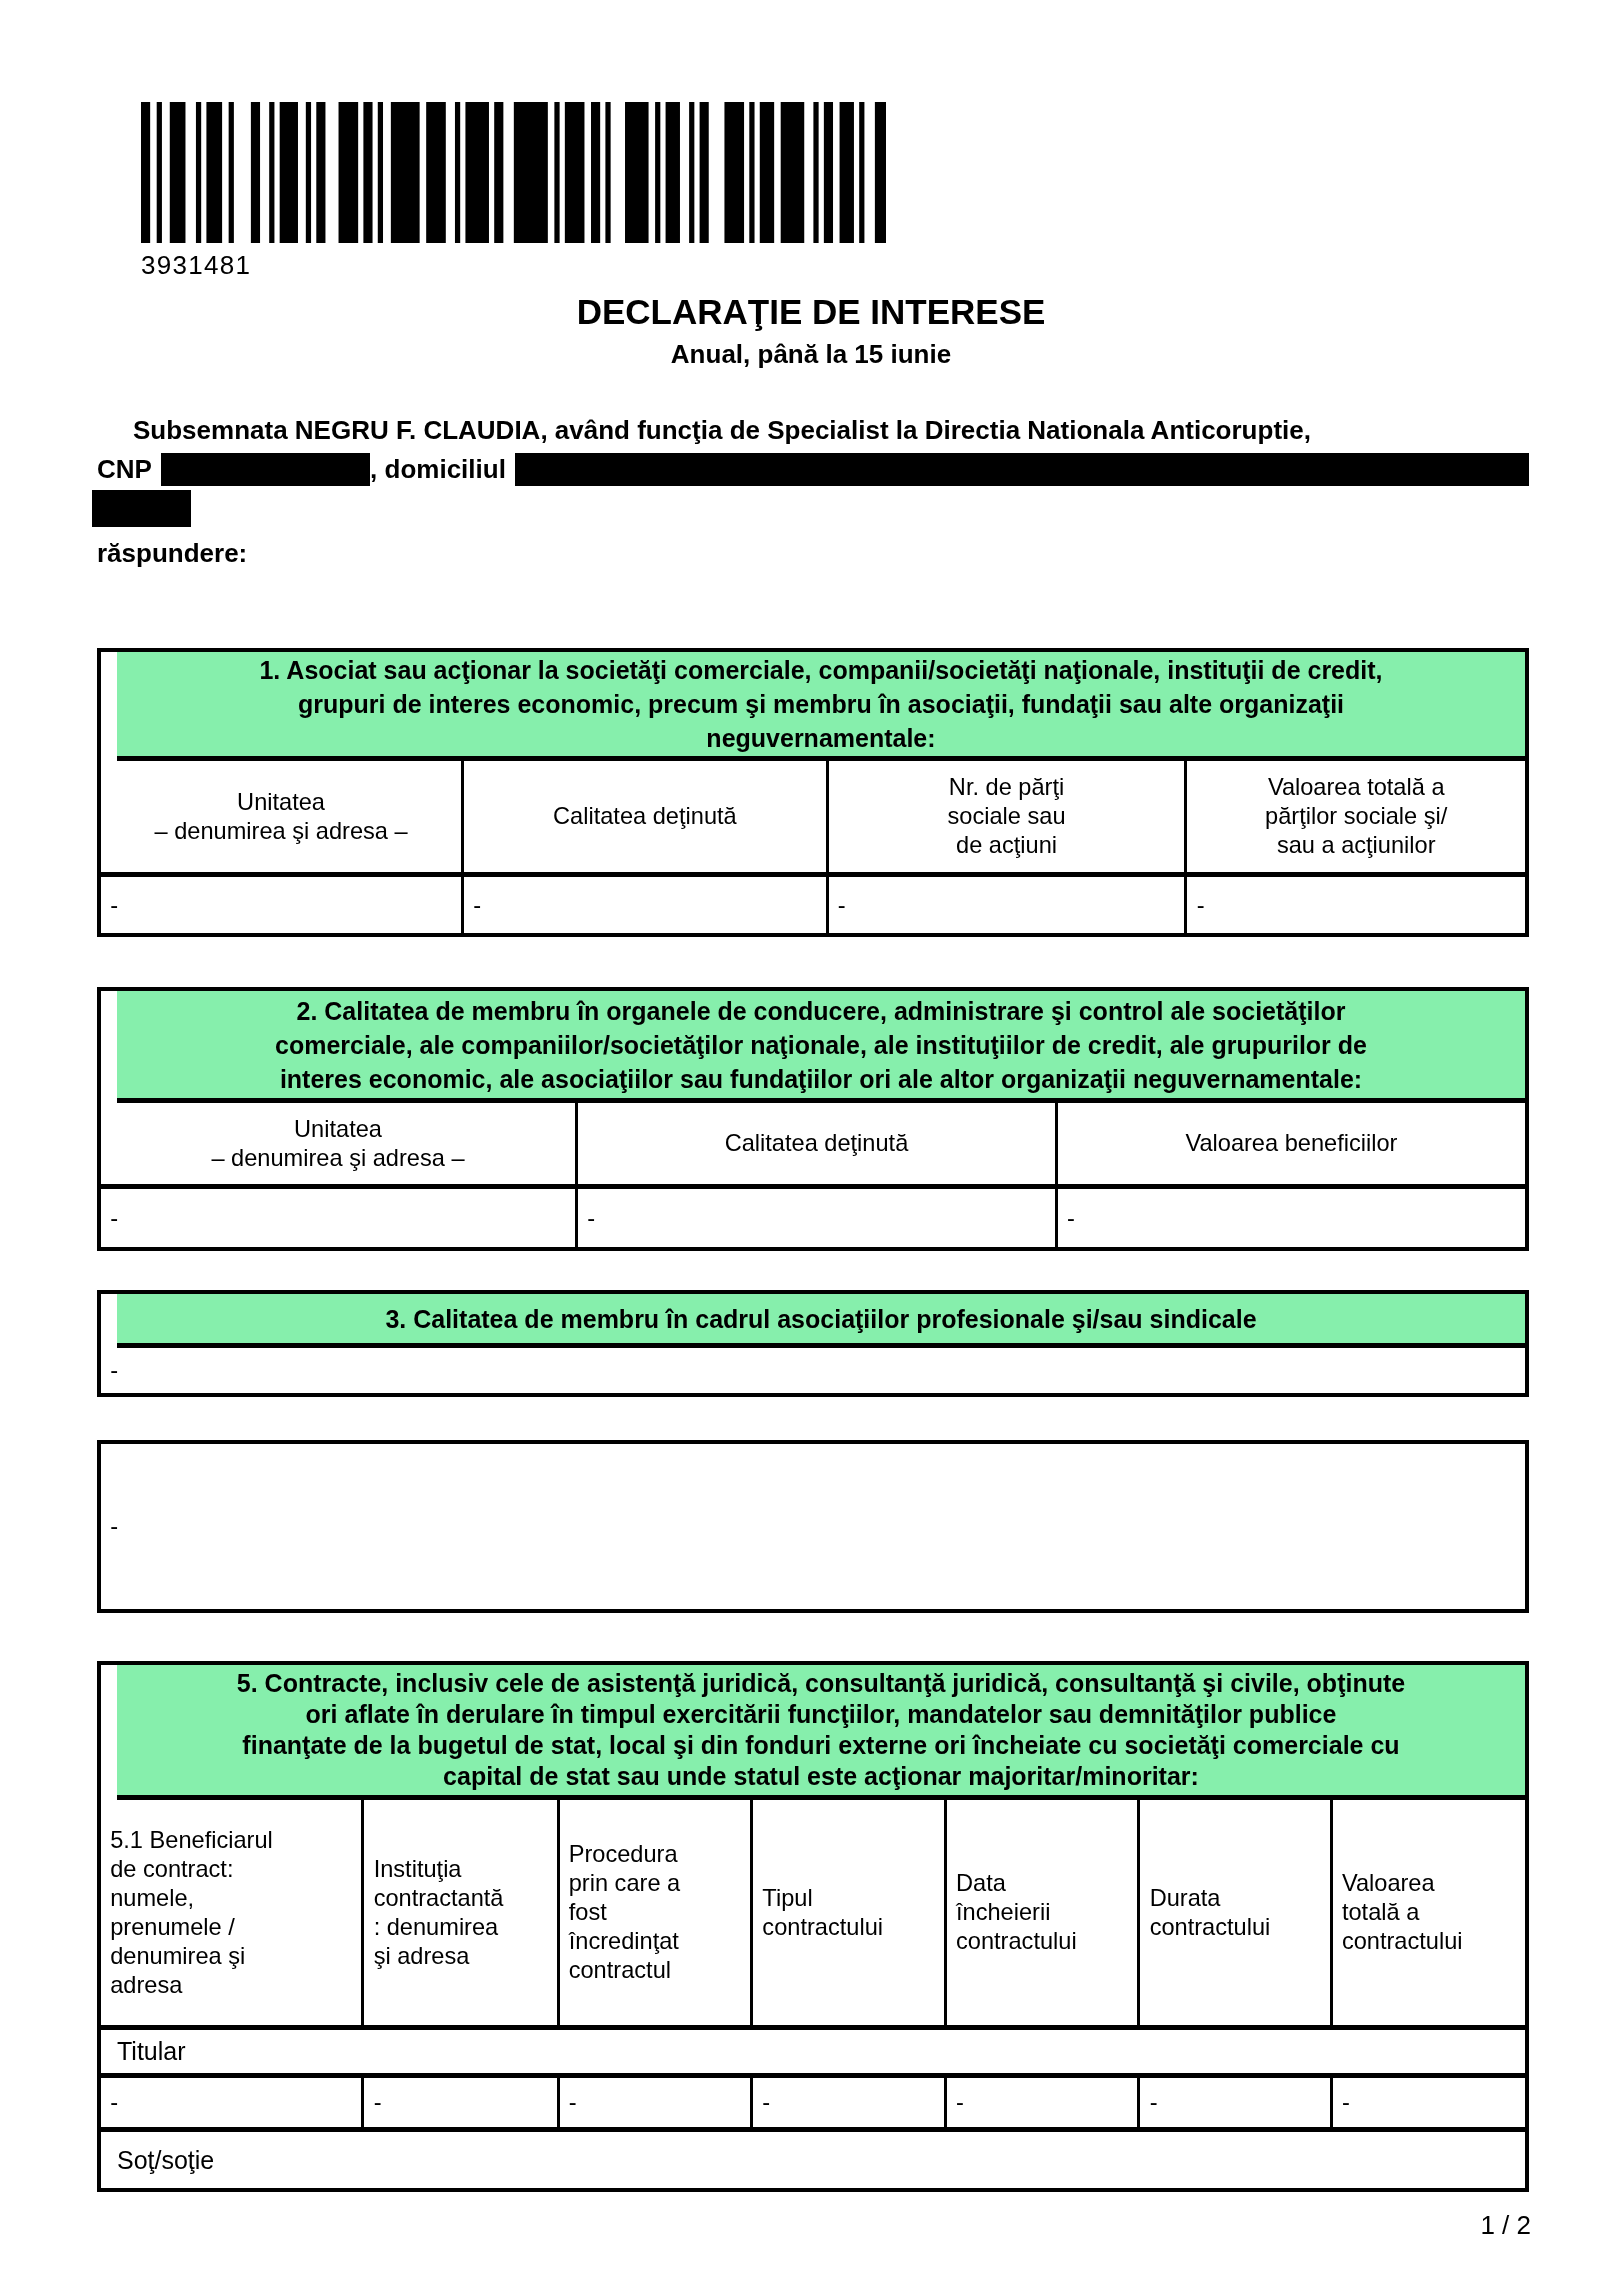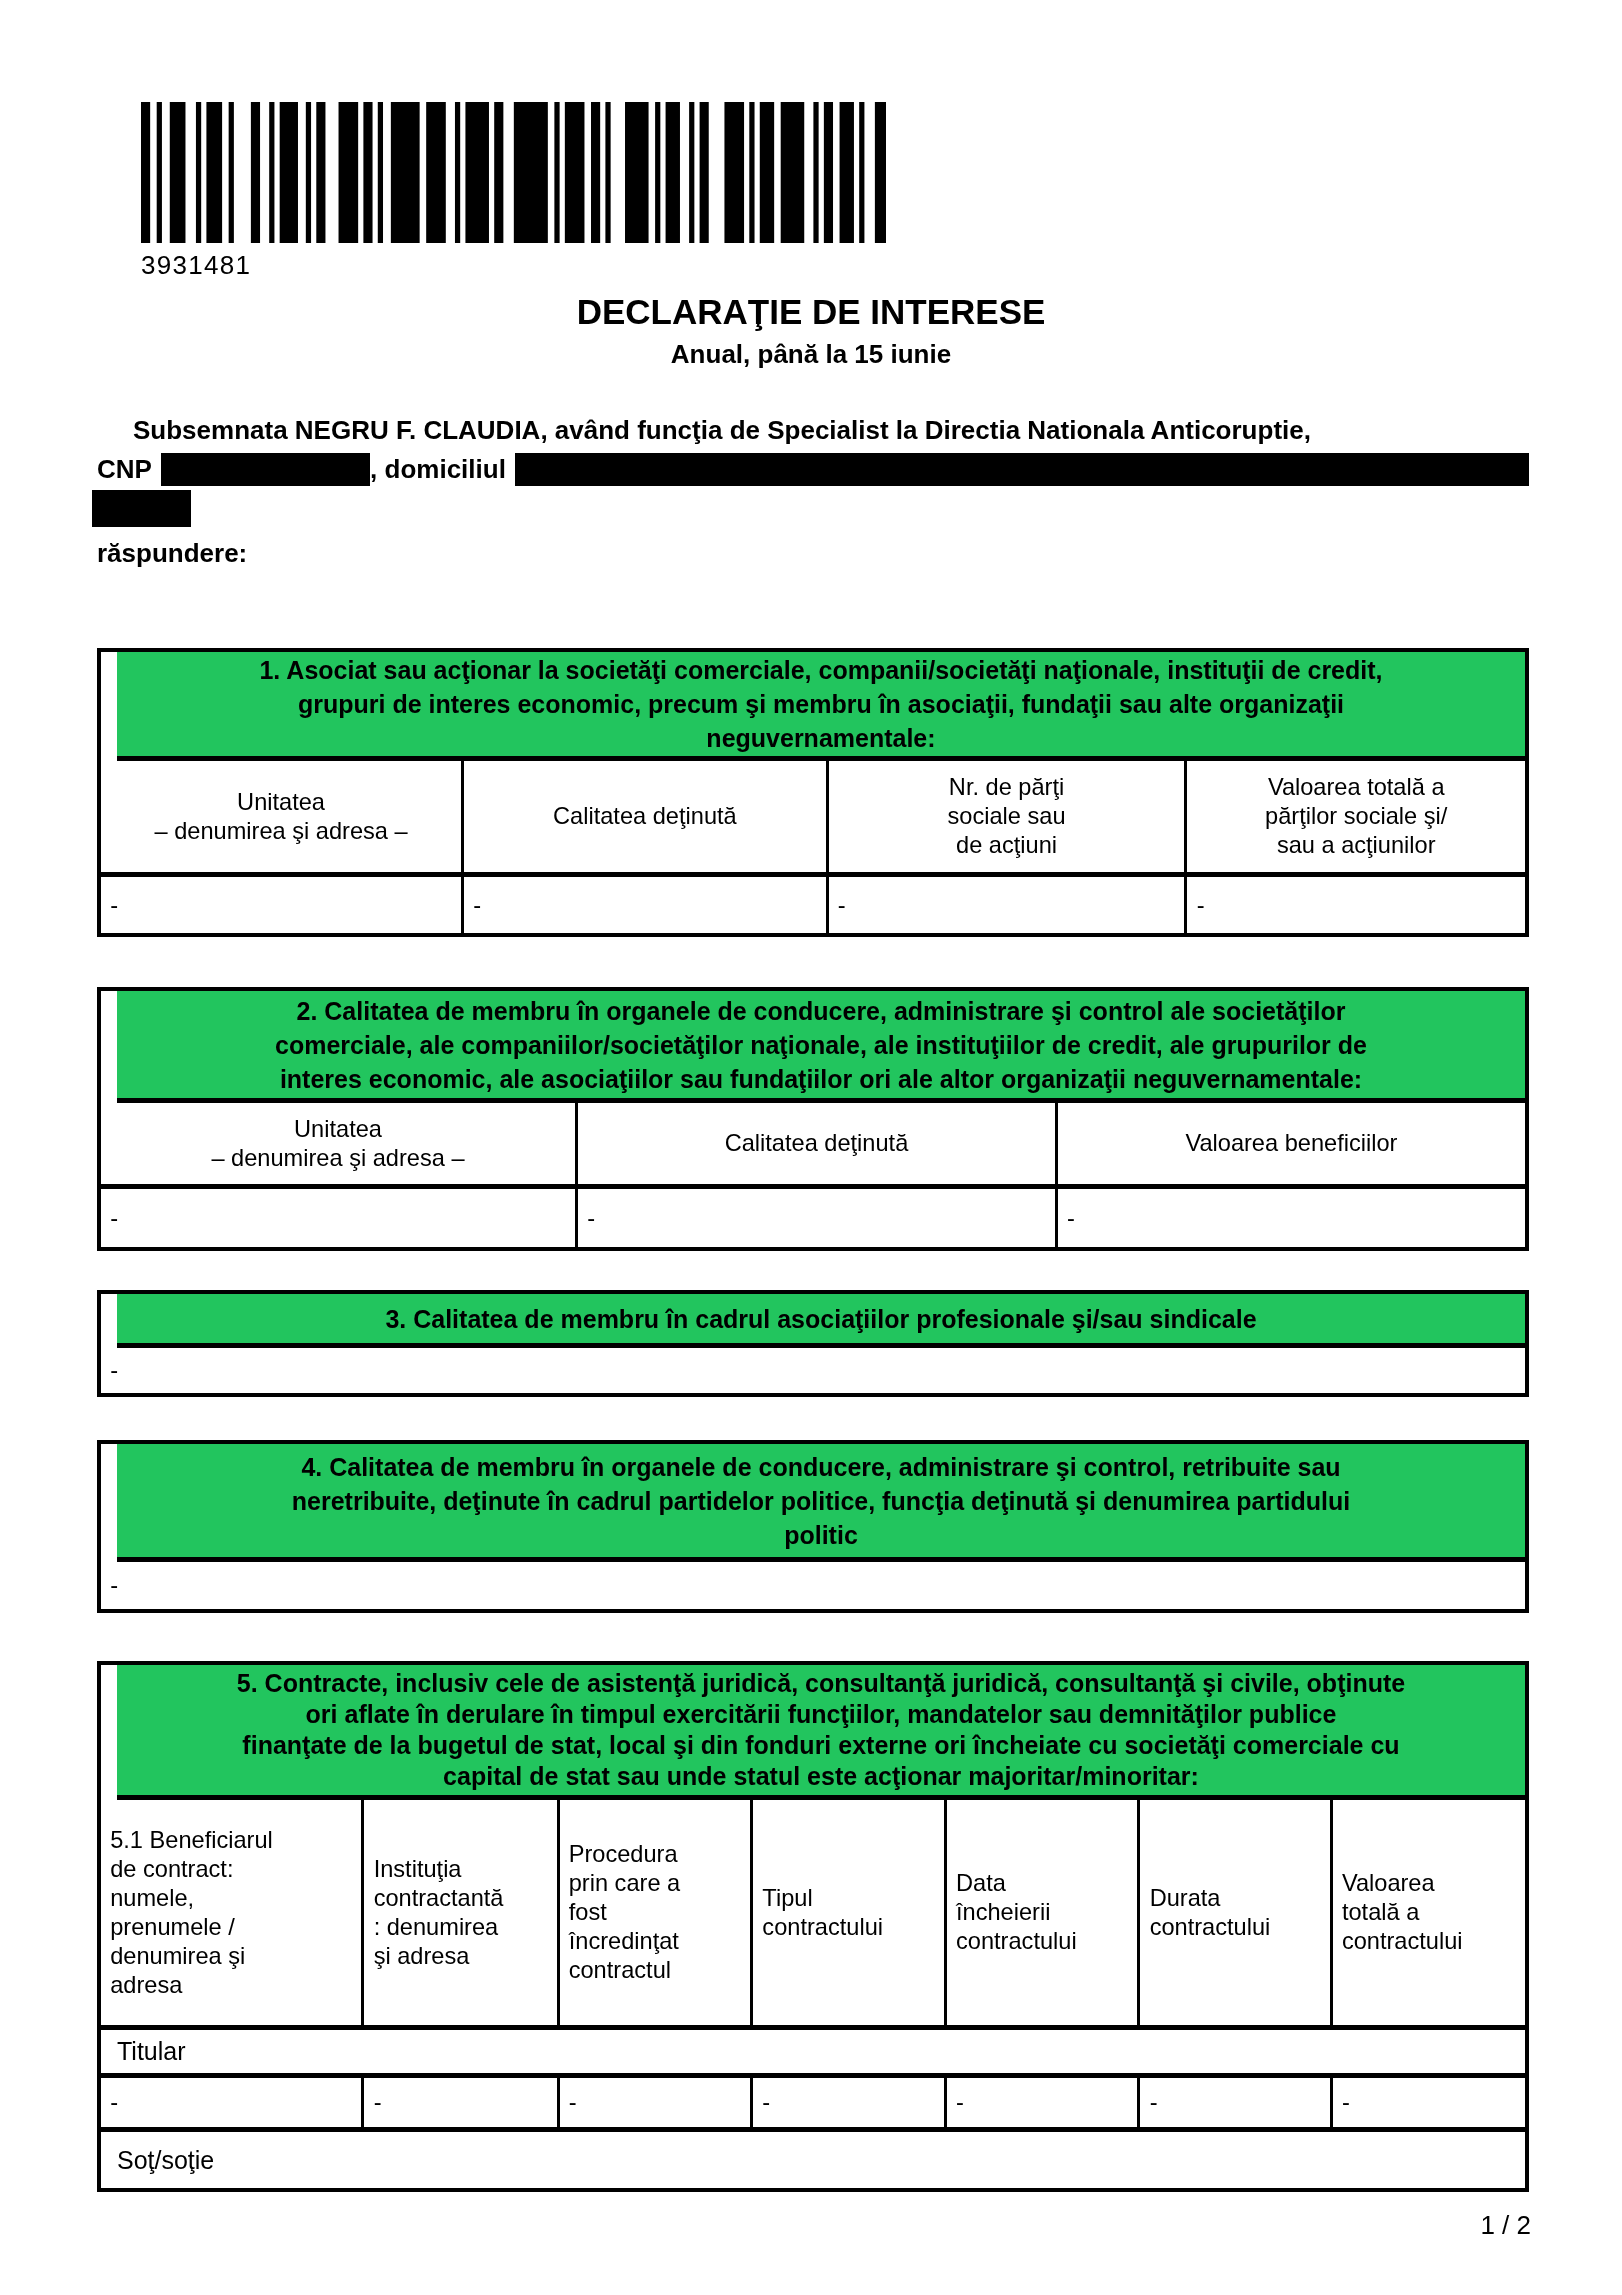--- a/index.html
+++ b/index.html
@@ -22,21 +22,21 @@
   .intro-line { line-height:39px; white-space:nowrap; }
   .indent { text-indent:36px; }
   .cnp-line { display:flex; align-items:center; height:39px; }
   .redact { background:#000; display:inline-block; }
   .redact-cnp { width:209px; height:33px; margin-left:9.2px; }
   .redact-domiciliu { flex:1 1 auto; height:33px; margin-left:9.2px; }
   .redact-line3 { width:99px; height:37px; margin:1.3px 0 0 -5.2px; }
   
   .section { position:absolute; left:97px; width:1432px; border:4.6px solid #000; background:#fff;
              display:flex; flex-direction:column; }
-  .sec-head { background:#22c55e; border-bottom:5.2px solid #000; display:flex;
+  .sec-head { background:#86efac; border-bottom:5.2px solid #000; display:flex;
               align-items:center; justify-content:center; text-align:center;
               font-weight:bold; font-size:25px; line-height:34px; white-space:pre-line;
               padding:0 6.5px;margin-left:16px; }
   .cols-row { display:grid; border-bottom:5.2px solid #000; }
   .cols-row .cell { display:flex; align-items:center; justify-content:center; text-align:center;
                     font-size:23.6px; line-height:29px; white-space:pre-line; border-right:3.3px solid #000;
                     padding:0 5.2px; }
   .cols-row .cell:last-child { border-right:none; }
   .cols-row .cell.left { justify-content:flex-start; text-align:left; padding-left:9.2px; }
   .dash-row { display:grid; flex:1 1 auto; }
@@ -164,23 +164,20 @@
       <div class="cell">-</div>
     </div>
   </div>
 
   <div class="section sec3">
     <div class="sec-head">3. Calitatea de membru în cadrul asociaţiilor profesionale şi/sau sindicale</div>
     <div class="single-row">-</div>
   </div>
 
   <div class="section sec4">
-    <div class="sec-head">4. Calitatea de membru în organele de conducere, administrare şi control, retribuite sau
-neretribuite,  deţinute în cadrul partidelor politice, funcţia deţinută şi denumirea  partidului
-politic</div>
     <div class="single-row">-</div>
   </div>
 
   <div class="section sec5">
     <div class="sec-head">5. Contracte, inclusiv cele de asistenţă juridică, consultanţă juridică, consultanţă şi civile, obţinute
 ori aflate în derulare în timpul exercitării funcţiilor, mandatelor sau demnităţilor publice
 finanţate de la bugetul de stat, local şi din fonduri externe ori încheiate cu societăţi comerciale cu
 capital de stat sau unde statul este acţionar majoritar/minoritar:</div>
     <div class="cols-row grid-s5">
       <div class="cell left">5.1 Beneficiarul

